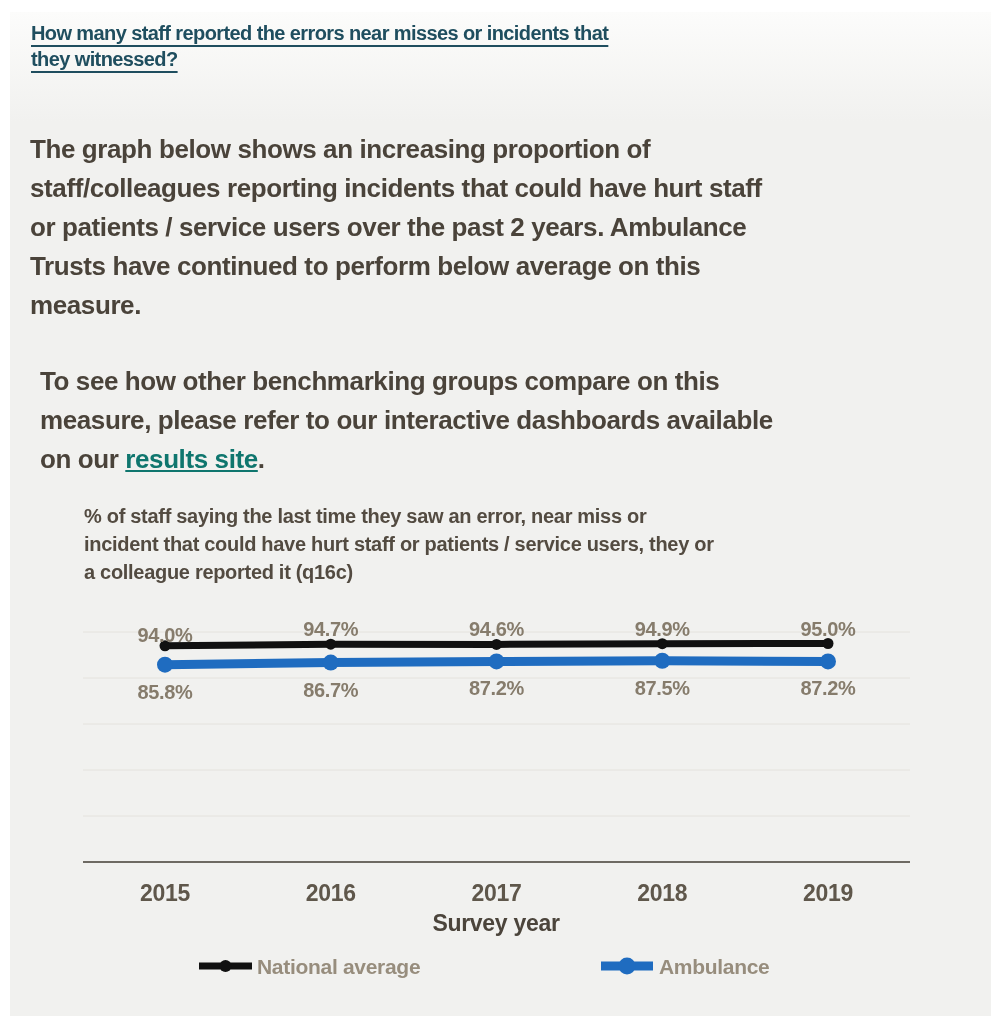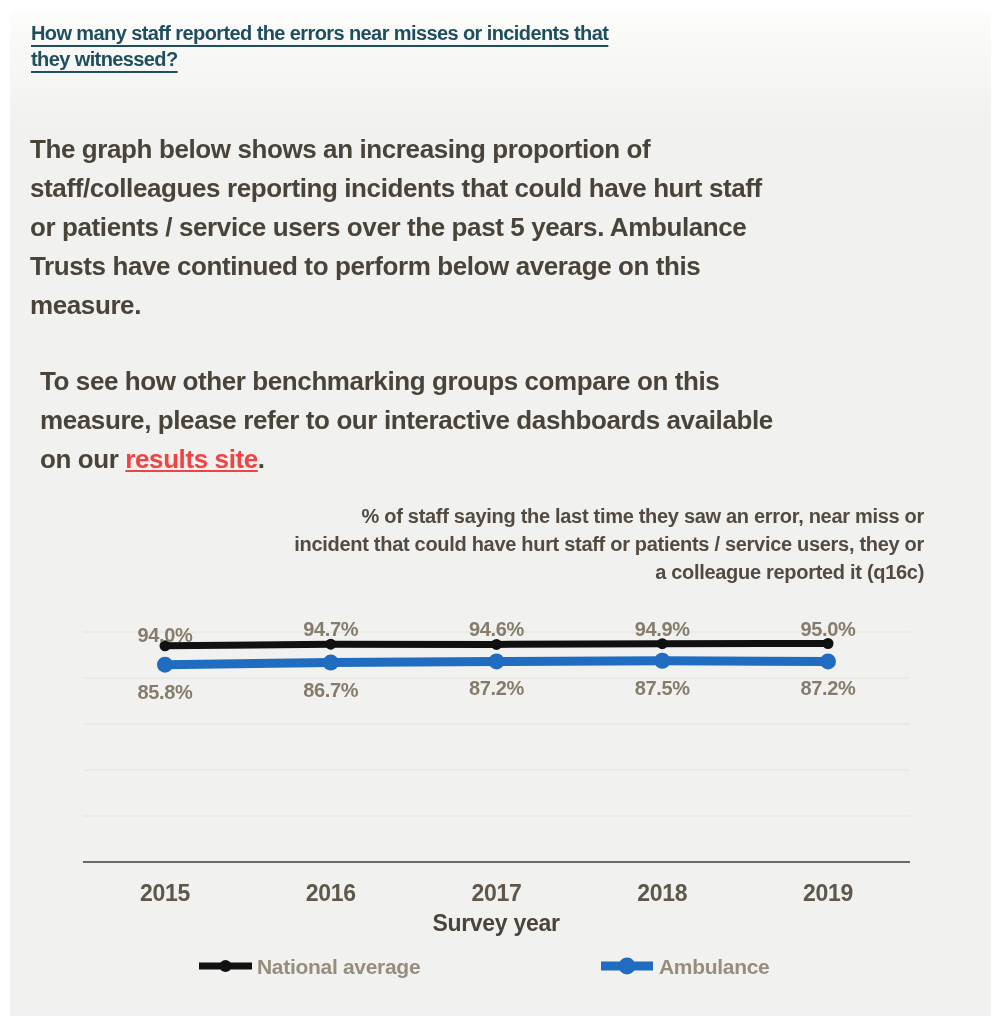--- a/index.html
+++ b/index.html
@@ -17,40 +17,40 @@
     left:31px;top:20px;width:972px;
     font-size:20px;font-weight:700;line-height:1.32;letter-spacing:-0.6px;
     color:#1f4e5f;text-decoration:underline;text-decoration-thickness:2px;text-underline-offset:5px;
   }
   .bodytext{
     width:934px;font-size:26px;font-weight:700;line-height:1.5;letter-spacing:-0.4px;
     color:#4a433a;
   }
   .p1{left:30px;top:130px;}
   .p2{left:40px;top:362px;}
-  .p2 a{color:#ef4444;font-weight:700;text-decoration:underline;cursor:pointer;}
+  .p2 a{color:#0f766e;font-weight:700;text-decoration:underline;cursor:pointer;}
   .chart-title{
-    left:84px;top:502px;width:840px;text-align:right;
+    left:84px;top:502px;width:840px;text-align:left;
     font-size:20px;font-weight:700;line-height:1.4;letter-spacing:-0.3px;color:#534b41;
   }
   .chart-svg{left:0;top:595px;}
   svg{font-family:"Liberation Sans","DejaVu Sans",sans-serif;display:block;}
 </style>
 </head>
 <body>
 
 <div class="page">
   <div class="panel"></div>
 
   <div class="abs heading prelines">How many staff reported the errors near misses or incidents that
 they witnessed?</div>
 
   <p class="abs bodytext p1 prelines" style="margin:0">The graph below shows an increasing proportion of
 staff/colleagues reporting incidents that could have hurt staff
-or patients / service users over the past 5 years. Ambulance
+or patients / service users over the past 2 years. Ambulance
 Trusts have continued to perform below average on this
 measure.</p>
 
   <p class="abs bodytext p2" style="margin:0"><span class="prelines">To see how other benchmarking groups compare on this
 measure, please refer to our interactive dashboards available
 on our </span><a>results site</a><span>.</span></p>
 
   <div class="abs chart-title prelines">% of staff saying the last time they saw an error, near miss or
 incident that could have hurt staff or patients / service users, they or
 a colleague reported it (q16c)</div>

